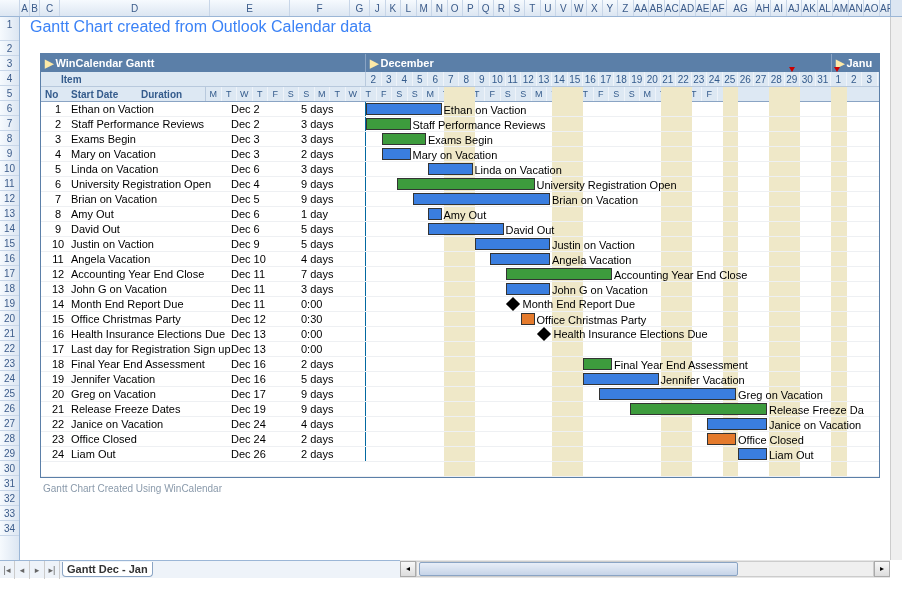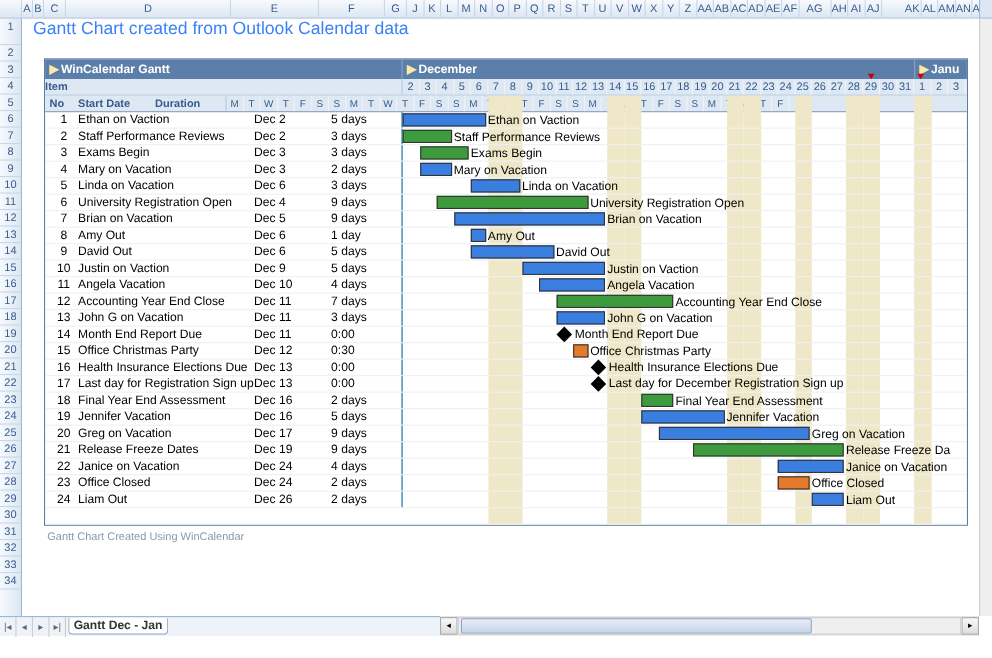--- a/index.html
+++ b/index.html
@@ -21,21 +21,21 @@
   
   .gantt-wrap { position: absolute; top: 36px; left: 20px; right: 10px; border: 1px solid #5b7fa8; }
   
   .gantt-h1 { height: 18px; background: #5b7fa8; color: #fff; display: flex; font-size: 11px; font-weight: bold; }
   .gantt-h1-left { width: 325px; padding-left: 4px; line-height: 18px; border-right: 1px solid #8aa4c4; }
   .gantt-h1-month { flex: 1; padding-left: 4px; line-height: 18px; }
   .gantt-h1-month2 { width: 48px; padding-left: 4px; line-height: 18px; border-left: 1px solid #8aa4c4; position: relative; }
   .gantt-h1 .arrow { color: #fde9a7; margin-right: 2px; }
   
   .gantt-h2 { height: 15px; background: #dde8f3; color: #345b8c; display: flex; font-size: 10px; border-bottom: 1px solid #b8c9dd; }
-  .gantt-h2 .lbl-item { width: 325px; padding-left: 0; line-height: 15px; border-right: 1px solid #b8c9dd; font-weight: bold; }
+  .gantt-h2 .lbl-item { width: 325px; padding-left: 20px; line-height: 15px; border-right: 1px solid #b8c9dd; font-weight: bold; }
   .gantt-h2 .daynum { width: 15.5px; text-align: center; line-height: 15px; border-right: 1px solid #eef3f9; }
   
   .gantt-h3 { height: 15px; background: #dde8f3; color: #345b8c; display: flex; font-size: 10px; border-bottom: 1px solid #8aa4c4; }
   .gantt-h3 .col-no { width: 30px; padding-left: 4px; line-height: 15px; font-weight: bold; }
   .gantt-h3 .col-task { width: 160px; line-height: 15px; font-weight: bold; }
   .gantt-h3 .col-start { width: 70px; line-height: 15px; font-weight: bold; }
   .gantt-h3 .col-dur { width: 65px; line-height: 15px; font-weight: bold; border-right: 1px solid #b8c9dd; }
   .gantt-h3 .dow { width: 15.5px; text-align: center; line-height: 15px; border-right: 1px solid #eef3f9; font-size: 9px; }
   
   .gantt-body { position: relative; }
@@ -110,21 +110,21 @@
       <div class="col-h" style="width: 15.5px;">AA</div>
       <div class="col-h" style="width: 15.5px;">AB</div>
       <div class="col-h" style="width: 15.5px;">AC</div>
       <div class="col-h" style="width: 15.5px;">AD</div>
       <div class="col-h" style="width: 15.5px;">AE</div>
       <div class="col-h" style="width: 15.5px; text-align: center;">AF</div>
       <div class="col-h" style="width: 29px;">AG</div>
       <div class="col-h" style="width: 15.5px;">AH</div>
       <div class="col-h" style="width: 15.5px;">AI</div>
       <div class="col-h" style="width: 15.5px;">AJ</div>
-      <div class="col-h" style="width: 15.5px; margin-left: 20px;">AK</div>
+      <div class="col-h" style="width: 15.5px;">AK</div>
       <div class="col-h" style="width: 15.5px;">AL</div>
       <div class="col-h" style="width: 15.5px;">AM</div>
       <div class="col-h" style="width: 15.5px;">AN</div>
       <div class="col-h" style="width: 15.5px;">AO</div>
       <div class="col-h" style="width: 15.5px;">AP</div>
       <div class="col-h" style="width: 15.5px;">AQ</div>
       <div class="col-h" style="width: 15.5px;">AR</div>
     </div>
   <div class="corner"></div>
 
@@ -444,24 +444,20 @@
             <div class="cell-chart">
               <div class="milestone" style="left: 172.5px;"></div>
               <div class="milestone-label" style="left: 172.5px;">Health Insurance Elections Due</div>
             </div>
           </div>
           <div class="gantt-row">
             <div class="cell-no">17</div>
             <div class="cell-task">Last day for Registration Sign up</div>
             <div class="cell-start">Dec 13</div>
             <div class="cell-dur">0:00</div>
-            <div class="cell-chart">
-              <div class="milestone" style="left: 172.5px;"></div>
-              <div class="milestone-label" style="left: 172.5px;">Last day for December Registration Sign up</div>
-            </div>
           </div>
           <div class="gantt-row">
             <div class="cell-no">18</div>
             <div class="cell-task">Final Year End Assessment</div>
             <div class="cell-start">Dec 16</div>
             <div class="cell-dur">2 days</div>
             <div class="cell-chart">
               <div class="bar bar-green" style="left: 217px; width: 29px;">
                 <span class="bar-label">Final Year End Assessment</span>
               </div>

